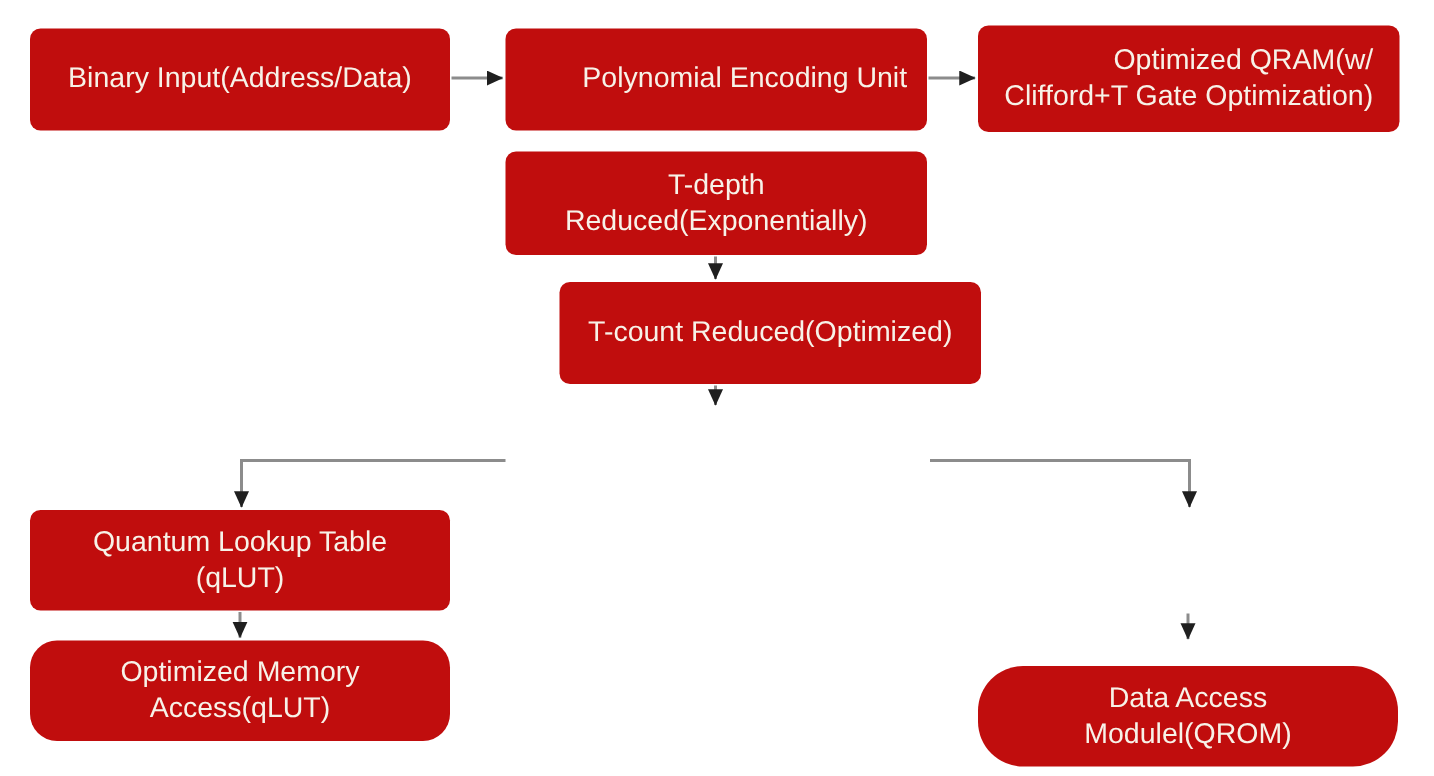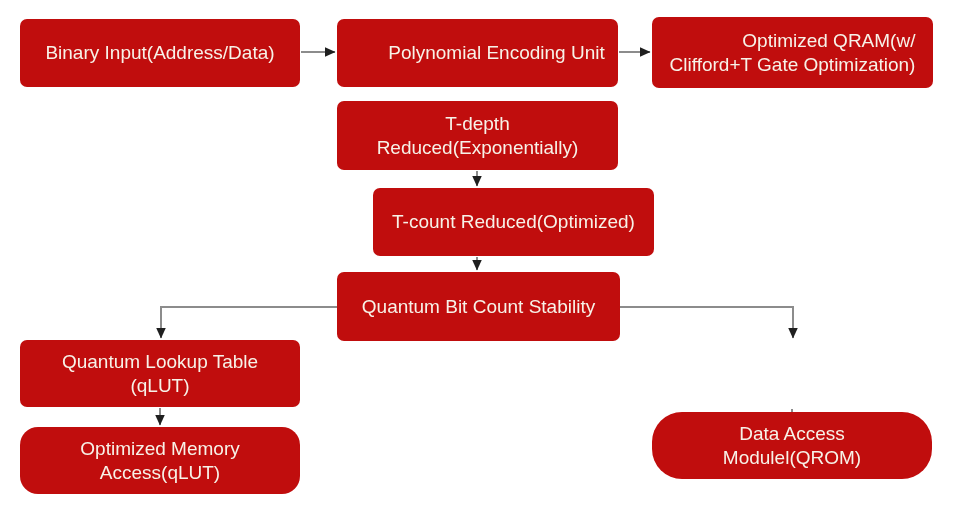--- a/index.html
+++ b/index.html
@@ -73,25 +73,24 @@
   <div class="node" style="left:337px; top:19px; width:281px; height:68px;padding-left:48px;">Polynomial Encoding Unit</div>
 
   <div class="node" style="left:652px; top:17px; width:281px; height:71px;text-align:right;">Optimized QRAM(w/
 Clifford+T Gate Optimization)</div>
 
   <div class="node" style="left:337px; top:101px; width:281px; height:69px;">T-depth
 Reduced(Exponentially)</div>
 
   <div class="node" style="left:337px; top:188px; width:281px; height:68px;margin-left:36px;">T-count Reduced(Optimized)</div>
 
-  <div class="node" style="left:337px; top:272px; width:283px; height:69px;">Quantum Bit Count Stability</div>
 
   <div class="node" style="left:20px; top:340px; width:280px; height:67px;">Quantum Lookup Table
 (qLUT)</div>
 
   <div class="node" style="left:20px; top:427px; width:280px; height:67px;border-radius:18px;">Optimized Memory
 Access(qLUT)</div>
 
 
-  <div class="node" style="left:652px; top:412px; width:280px; height:67px;border-radius:30px;">Data Access
+  <div class="node" style="left:652px; top:444px; width:280px; height:67px;border-radius:30px;">Data Access
 Modulel(QROM)</div>
 
 </div>
 
 </body></html>

